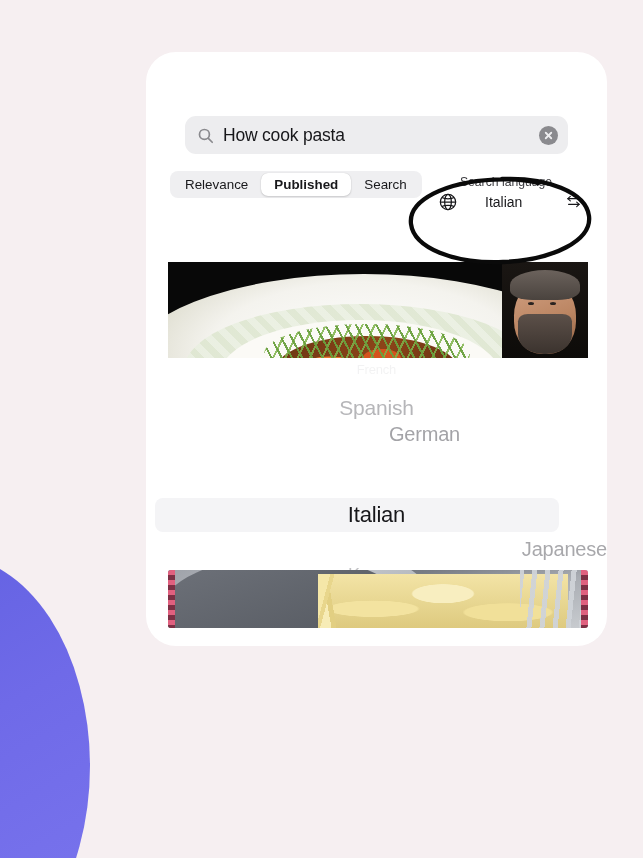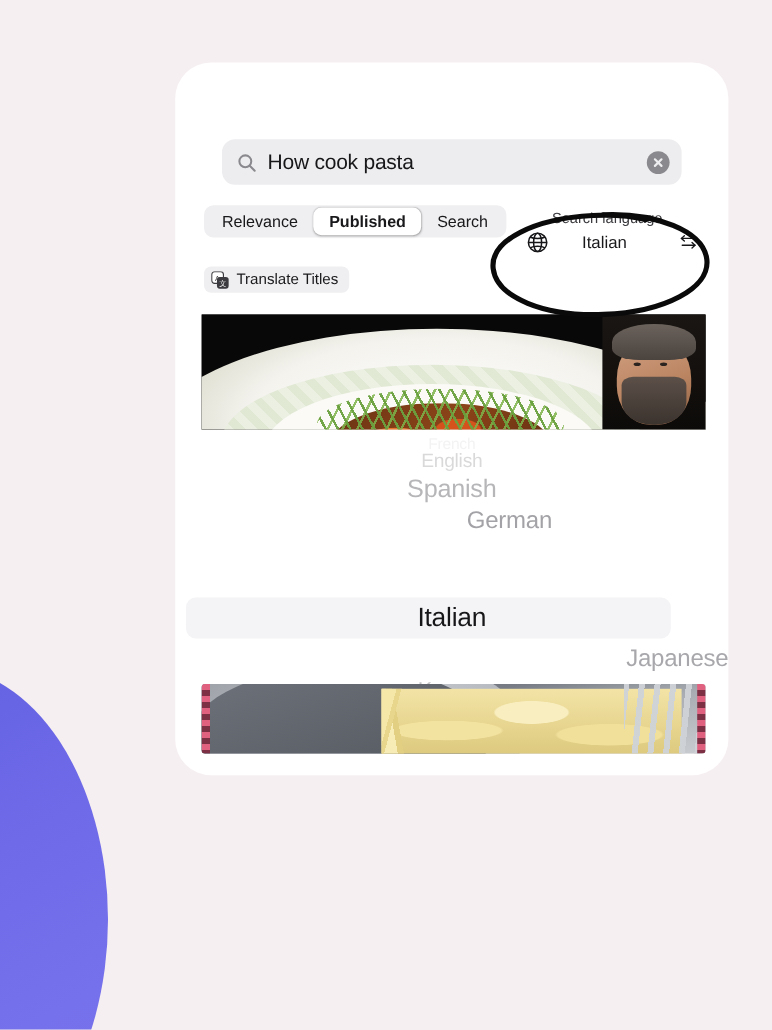--- a/index.html
+++ b/index.html
@@ -330,31 +330,20 @@
         </svg>
       </span>
     </div>
 
     <div class="segmented">
       <div class="seg">Relevance</div>
       <div class="seg active">Published</div>
       <div class="seg">Search</div>
     </div>
 
-    <div class="chip">
-      <span>
-        <svg class="chip-icon" viewBox="0 0 20 20">
-          <rect x="0.6" y="0.6" width="13" height="13" rx="3.2" fill="#ffffff" stroke="#3c3c40" stroke-width="1.3"></rect>
-          <text x="7" y="10.4" font-size="8" text-anchor="middle" fill="#3c3c40" font-family="Liberation Sans, sans-serif">A</text>
-          <rect x="6.4" y="6.4" width="13" height="13" rx="3.2" fill="#3c3c40"></rect>
-          <text x="12.9" y="16.3" font-size="8" text-anchor="middle" fill="#ffffff" font-family="Liberation Sans, sans-serif">文</text>
-        </svg>
-      </span>
-      <span class="chip-label">Translate Titles</span>
-    </div>
 
     <div class="langpop">
       <div class="langpop-title">Search language</div>
       <div class="langpop-row">
         <span>
           <svg class="globe-icon" viewBox="0 0 24 24" fill="none" stroke="#17171a" stroke-width="1.5">
             <circle cx="12" cy="12" r="9.2"></circle>
             <ellipse cx="12" cy="12" rx="4" ry="9.2"></ellipse>
             <line x1="2.8" y1="12" x2="21.2" y2="12"></line>
             <path d="M4.6 6.6 C8 8.6 16 8.6 19.4 6.6"></path>
@@ -385,21 +374,20 @@
         <div class="tt-hair"></div>
         <div class="tt-eye l"></div>
         <div class="tt-eye r"></div>
         <div class="tt-beard"></div>
       </div>
     </div>
 
     <div class="picker">
       <div class="picker-highlight"></div>
       <div class="picker-row" style="top: 0px; font-size: 13px; opacity: 0.1;">French</div>
-      <div class="picker-row" style="top: 14px; font-size: 16px; opacity: 0.32;">English</div>
       <div class="picker-row" style="top: 34px; font-size: 21px; opacity: 0.62;">Spanish</div>
       <div class="picker-row" style="top: 61px; font-size: 20px; opacity: 0.78; margin-left: 48px;">German</div>
       <div class="picker-row" style="top: 140px; font-size: 22px; opacity: 1; color: rgb(23, 23, 26);">Italian</div>
       <div class="picker-row" style="top: 176px; font-size: 20px; opacity: 0.74; text-align: right;">Japanese</div>
       <div class="picker-row" style="top: 203px; font-size: 18px; opacity: 0.52;">Korean</div>
 
     </div>
 
     <div class="thumb-bottom">
       <div class="tb-bg"></div>

